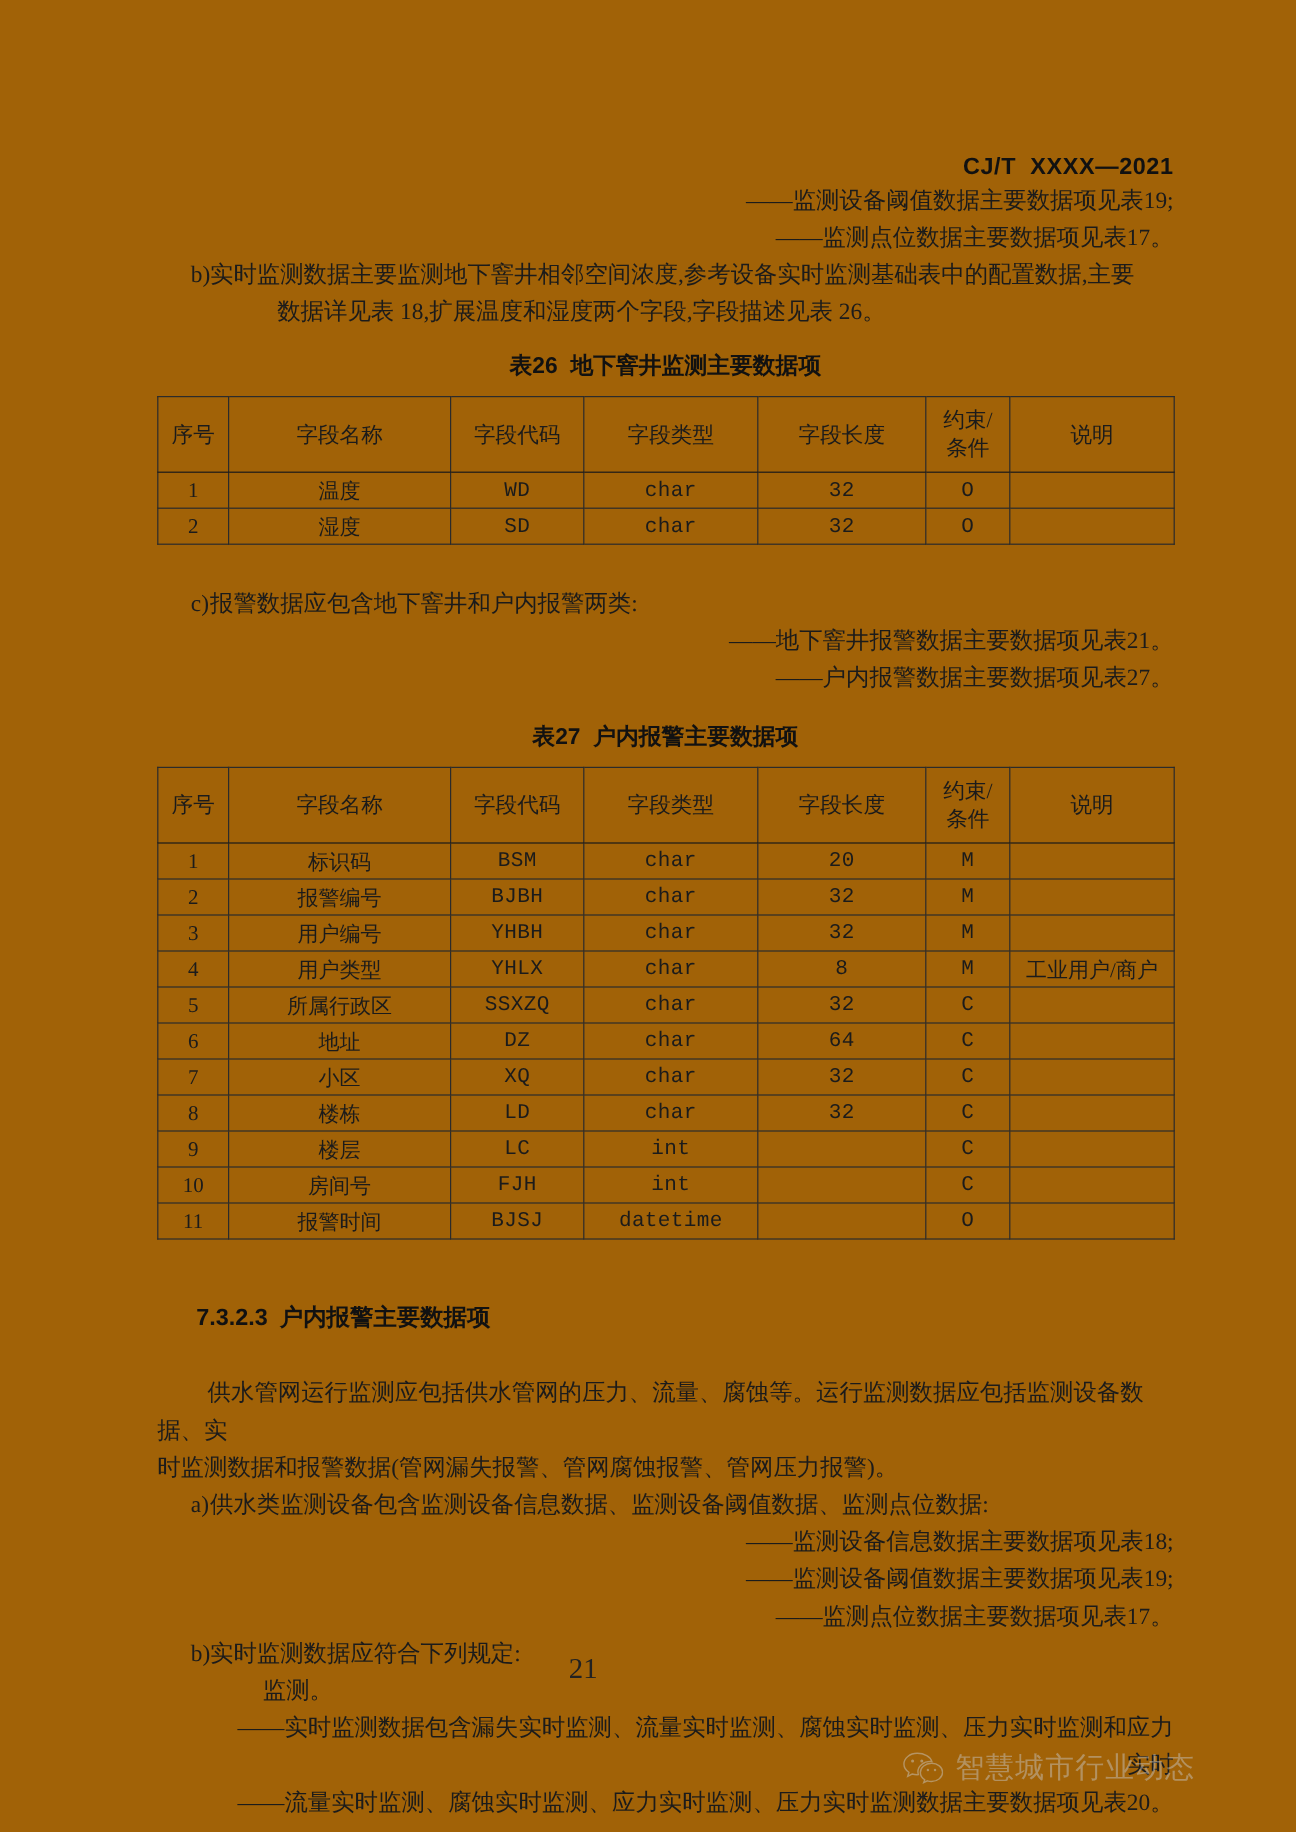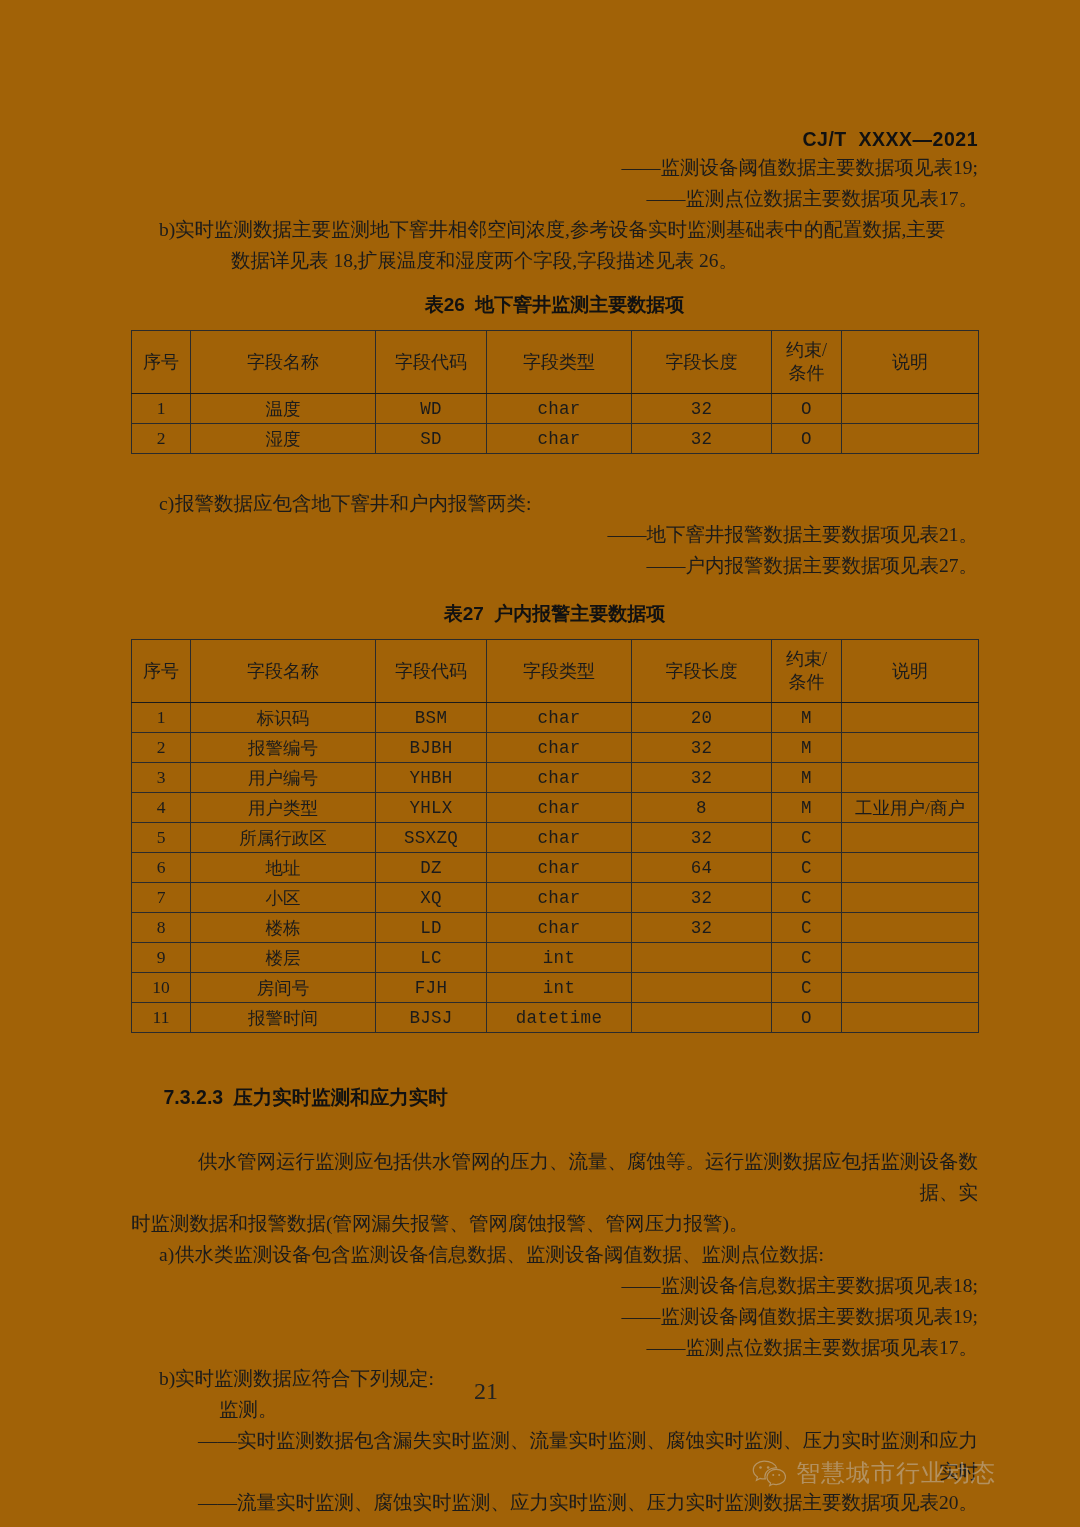--- a/index.html
+++ b/index.html
@@ -361,26 +361,26 @@
             <td class="mono"></td>
             <td class="mono">O</td>
             <td></td>
           </tr>
         </tbody>
     </table>
 
     <div class="spacer-28"></div>
 
     <div class="section-heading">
-      <span>7.3.2.3</span><span class="marker-gap"></span><span>压力实时监测和应力实时</span>
+      <span>7.3.2.3</span><span class="marker-gap"></span><span>户内报警主要数据项</span>
     </div>
 
     <div class="spacer-12"></div>
 
-    <div class="wrapline" style="text-indent:42px;text-align:right;">供水管网运行监测应包括供水管网的压力、流量、腐蚀等。运行监测数据应包括监测设备数据、实</div>
+    <div class="wrapline" style="text-indent:42px;">供水管网运行监测应包括供水管网的压力、流量、腐蚀等。运行监测数据应包括监测设备数据、实</div>
     <div class="wrapline">时监测数据和报警数据(管网漏失报警、管网腐蚀报警、管网压力报警)。</div>
 
     <div class="line">
       <span style="display:inline-block;width:44px;padding-left:28px;box-sizing:border-box;">a)</span><span>供水类监测设备包含监测设备信息数据、监测设备阈值数据、监测点位数据:</span>
     </div>
     <div class="line dash-item">——监测设备信息数据主要数据项见表18;</div>
     <div class="line dash-item">——监测设备阈值数据主要数据项见表19;</div>
     <div class="line dash-item">——监测点位数据主要数据项见表17。</div>
 
     <div class="line">

